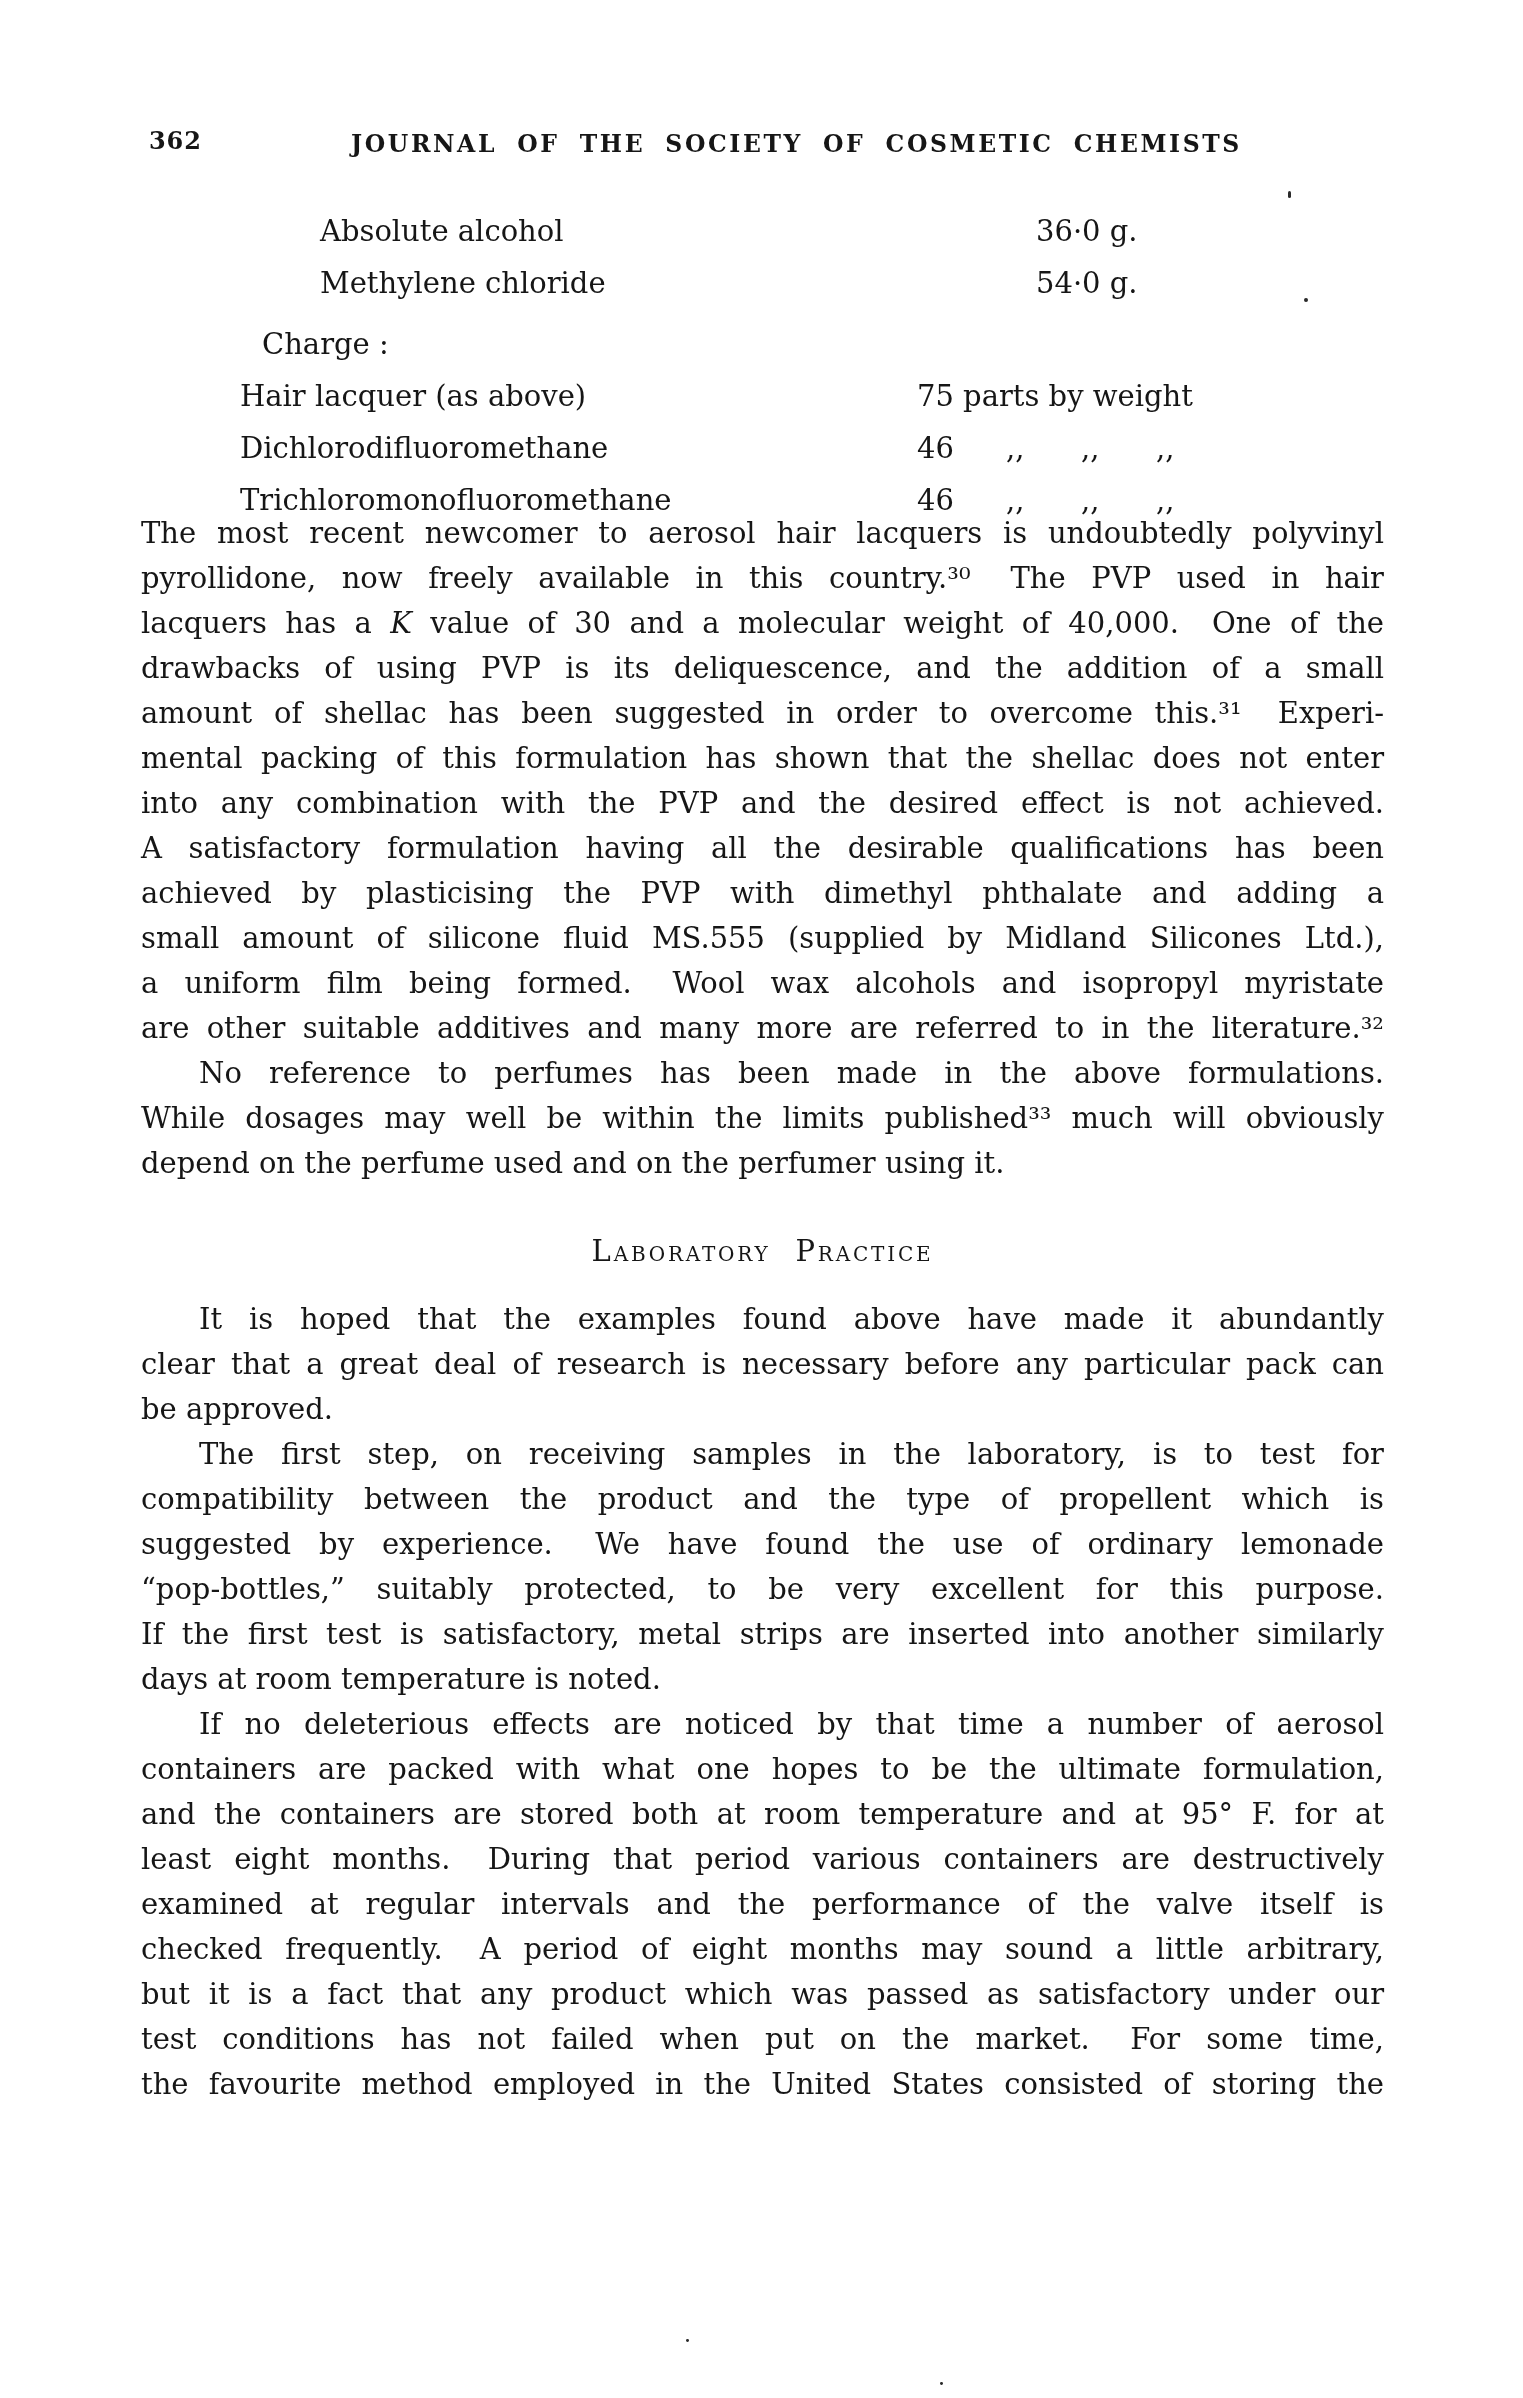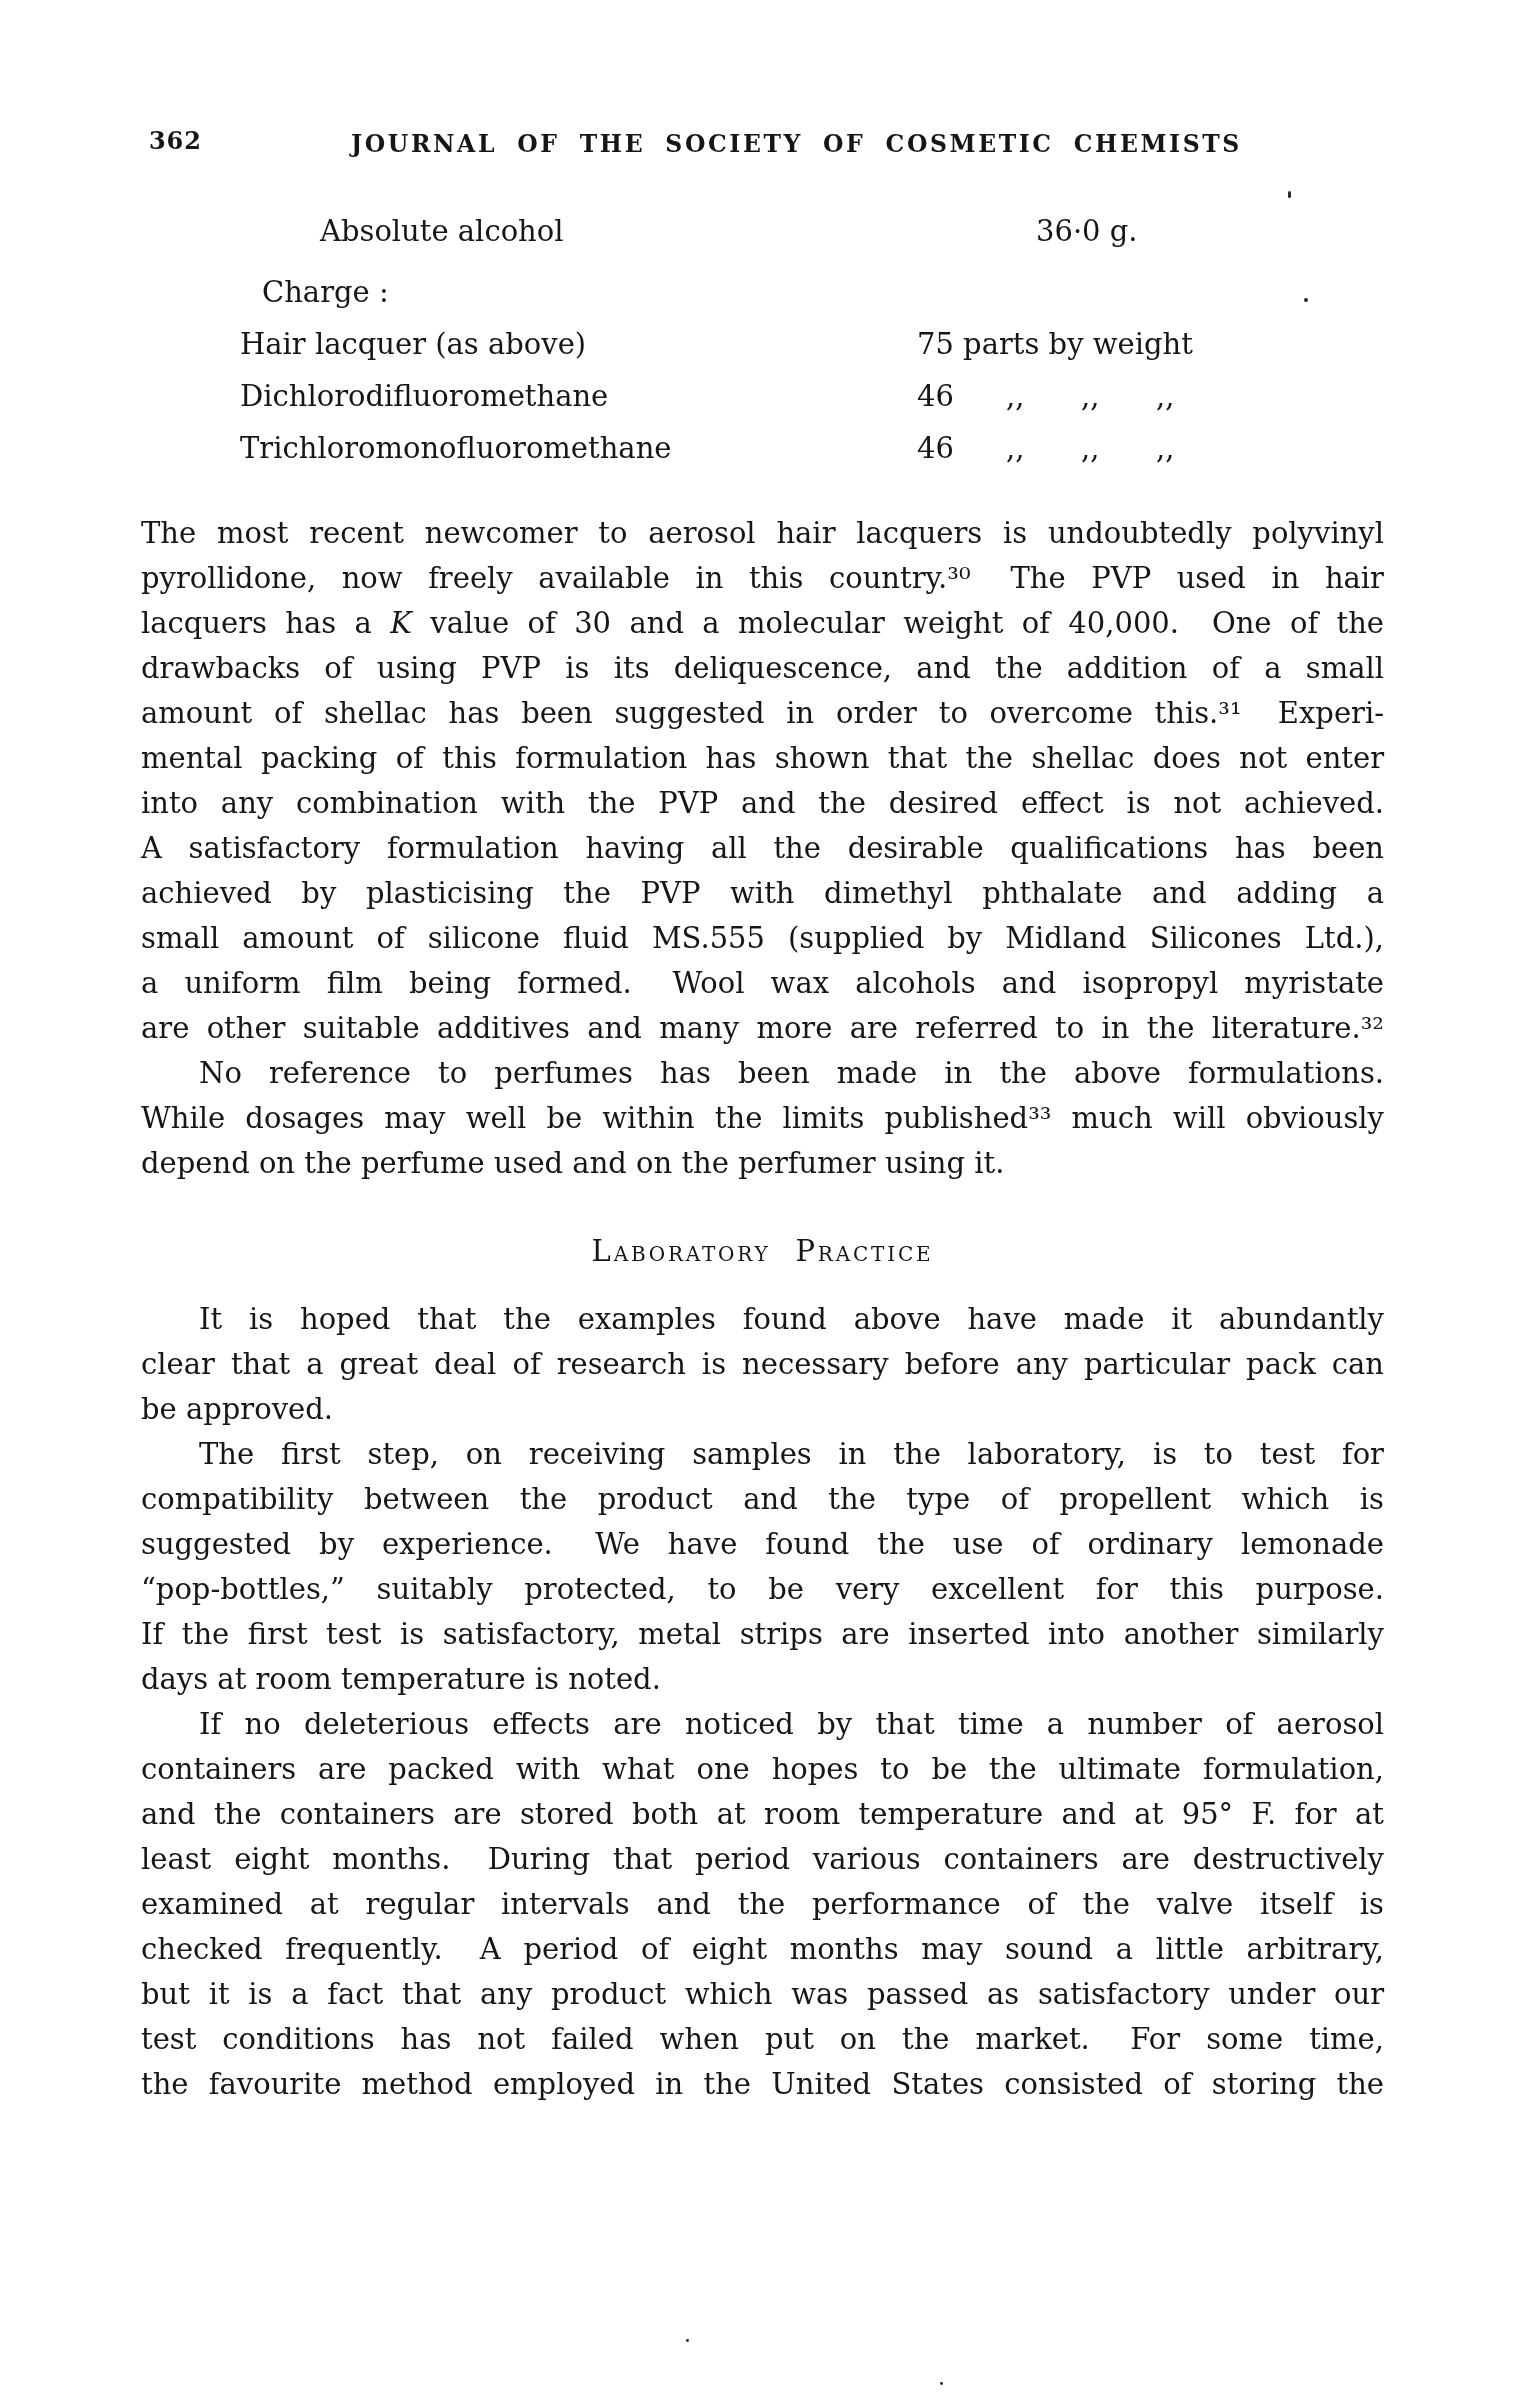--- a/index.html
+++ b/index.html
@@ -53,20 +53,24 @@
 
   <div class="hdr">
     <span class="pagenum">362</span>
     <span class="journal">JOURNAL OF THE SOCIETY OF COSMETIC CHEMISTS</span>
   </div>
 
   <div class="formulation">
     <div class="f-row ing">
       <span class="f-label">Absolute alcohol</span>
       <span class="f-val v-ing">36·0 g.</span>
+    </div>
+    <div class="f-row ing">
+      <span class="f-label">Methylene chloride</span>
+      <span class="f-val v-ing">54·0 g.</span>
     </div>
     <div class="f-row cl">
       <span class="f-label">Charge :</span>
     </div>
     <div class="f-row cr">
       <span class="f-label">Hair lacquer (as above)</span>
       <span class="f-val v-charge">75 parts by weight</span>
     </div>
     <div class="f-row cr">
       <span class="f-label">Dichlorodifluoromethane</span>

